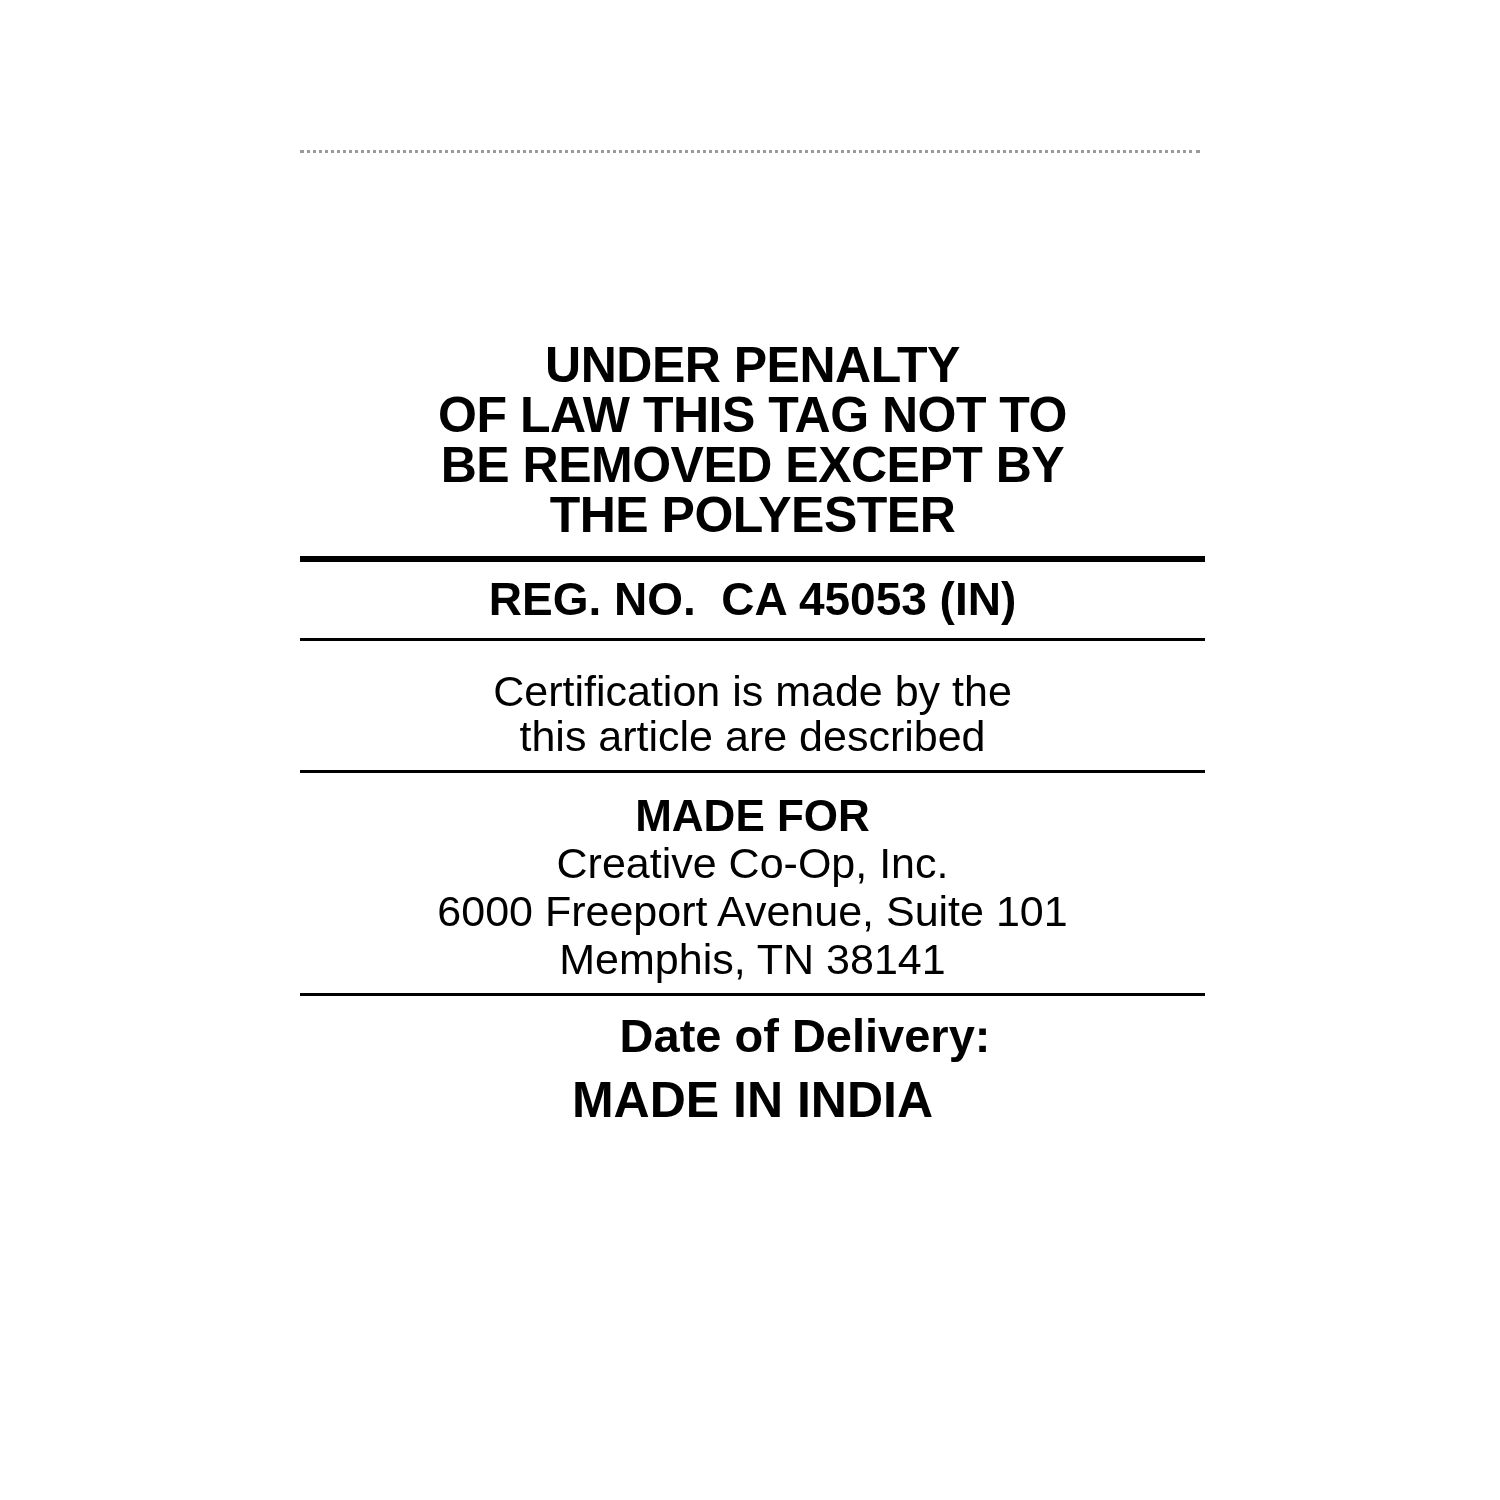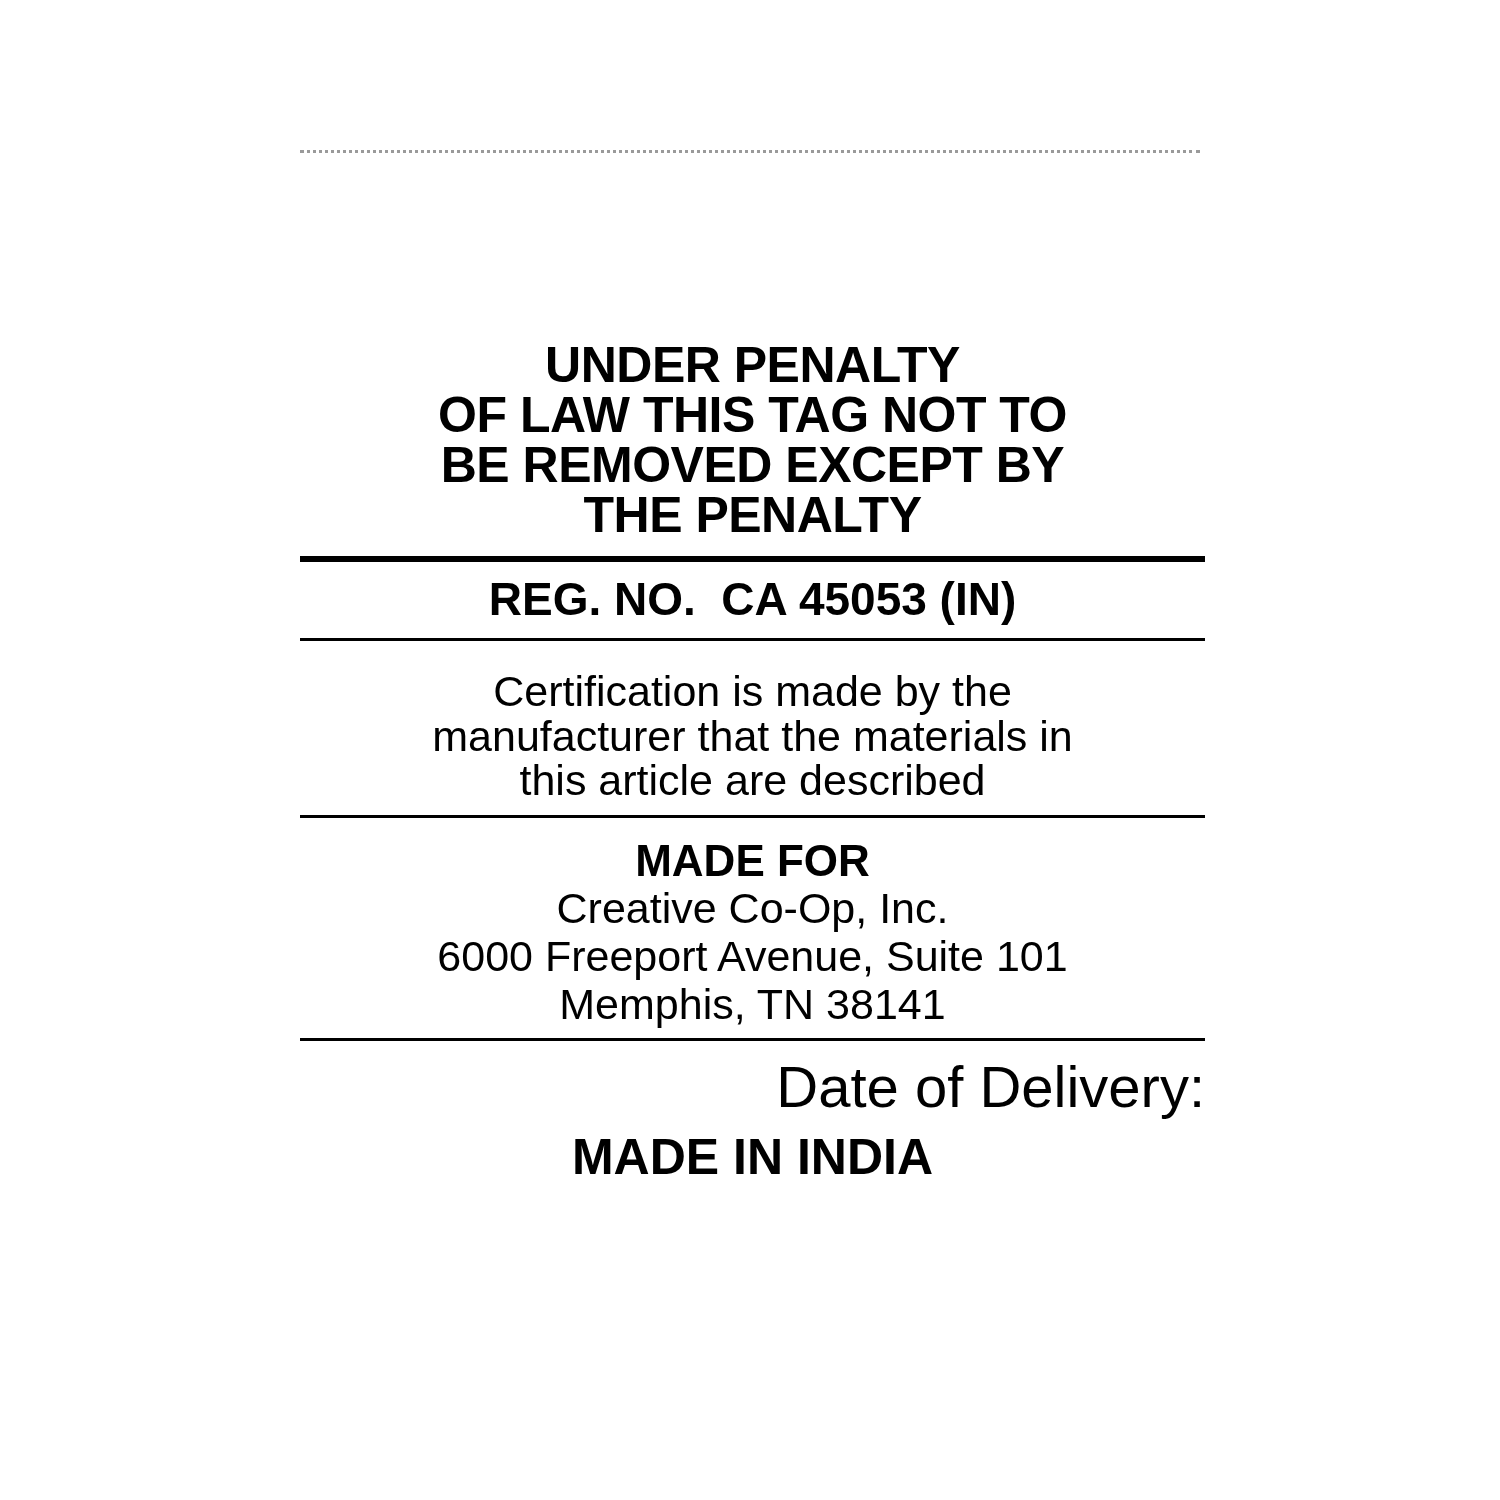--- a/index.html
+++ b/index.html
@@ -104,24 +104,24 @@
     font-size: 43px;
     line-height: 1.12;
   }
 
   
   .sec6 {
     padding: 12px 0 0 0;
     text-align: center;
   }
   .delivery {
-    font-size: 58px;
-    font-weight: normal;
+    font-size: 47px;
+    font-weight: bold;
     display: block;
-    text-align: right;
+    text-align: center;
     padding-left: 105px;
   }
   .madein {
     font-weight: bold;
     font-size: 50px;
     display: block;
     padding-top: 8px;
     letter-spacing: 0px;
   }
 </style>
@@ -131,37 +131,36 @@
 <div class="tag">
 
   <div class="perforation"></div>
 
   <div class="content">
 
     <div class="block penalty">
       <span class="line">UNDER PENALTY</span>
       <span class="line">OF LAW THIS TAG NOT TO</span>
       <span class="line">BE REMOVED EXCEPT BY</span>
-      <span class="line">THE PENALTY</span>
+      <span class="line">THE POLYESTER</span>
     </div>
 
     <div class="rule"></div>
 
 
     <div class="rule"></div>
 
     <div class="block sec3">
       <span class="line regno">REG. NO.  CA 45053 (IN)</span>
     </div>
 
     <div class="rule"></div>
 
     <div class="block sec4">
       <span class="line">Certification is made by the</span>
-      <span class="line">manufacturer that the materials in</span>
       <span class="line">this article are described</span>
     </div>
 
     <div class="rule"></div>
 
     <div class="block sec5">
       <span class="line madefor">MADE FOR</span>
       <span class="line addr">Creative Co-Op, Inc.</span>
       <span class="line addr">6000 Freeport Avenue, Suite 101</span>
       <span class="line addr">Memphis, TN 38141</span>

